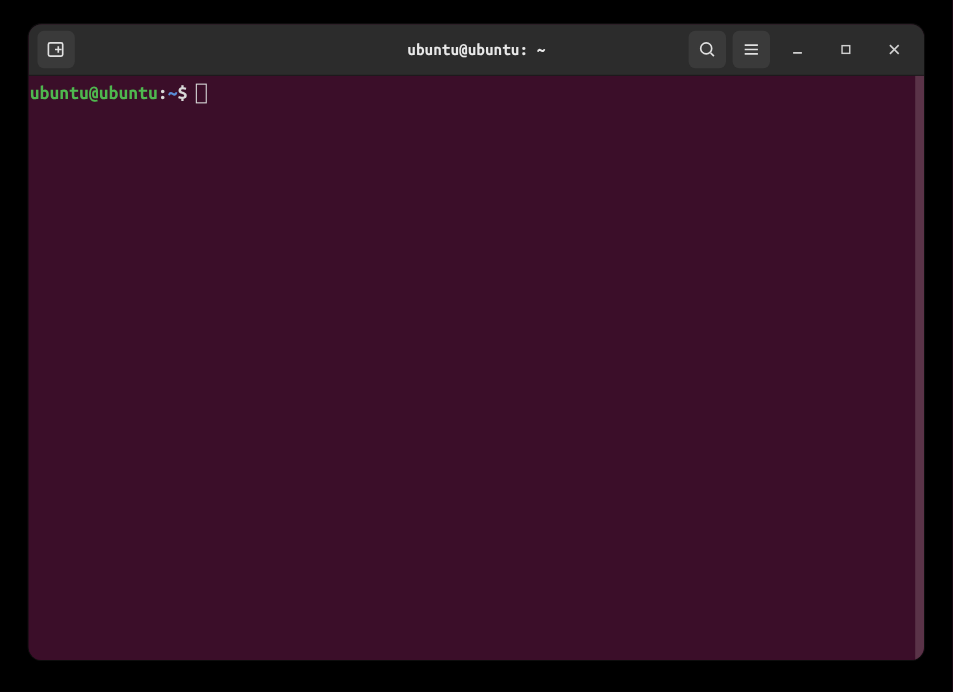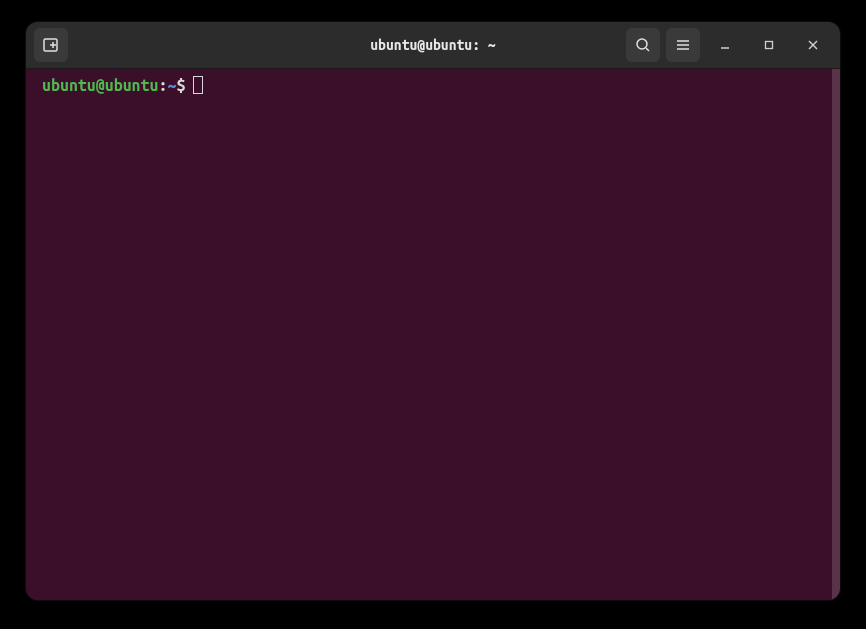--- a/index.html
+++ b/index.html
@@ -78,21 +78,21 @@
       align-items: center;
       justify-content: center;
       cursor: pointer;
       color: #d0d0d0;
       border-radius: 6px;
     }
     
     .terminal-body {
       height: calc(100% - 47px);
       background: #3b0e29;
-      padding: 6px 16px;
+      padding: 6px 1px;
       position: relative;
       font-family: 'Ubuntu Mono', 'DejaVu Sans Mono', monospace;
       font-size: 16px;
       line-height: 1.3;
     }
     
     .scrollbar {
       position: absolute;
       right: 0;
       top: 0;

